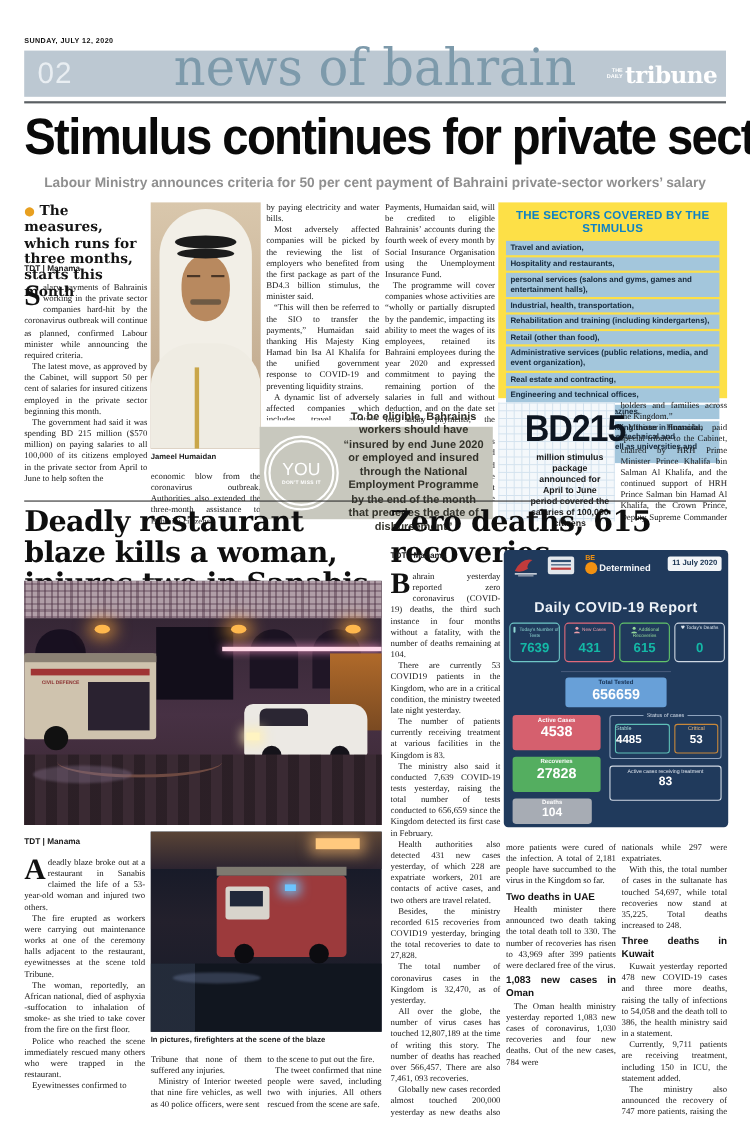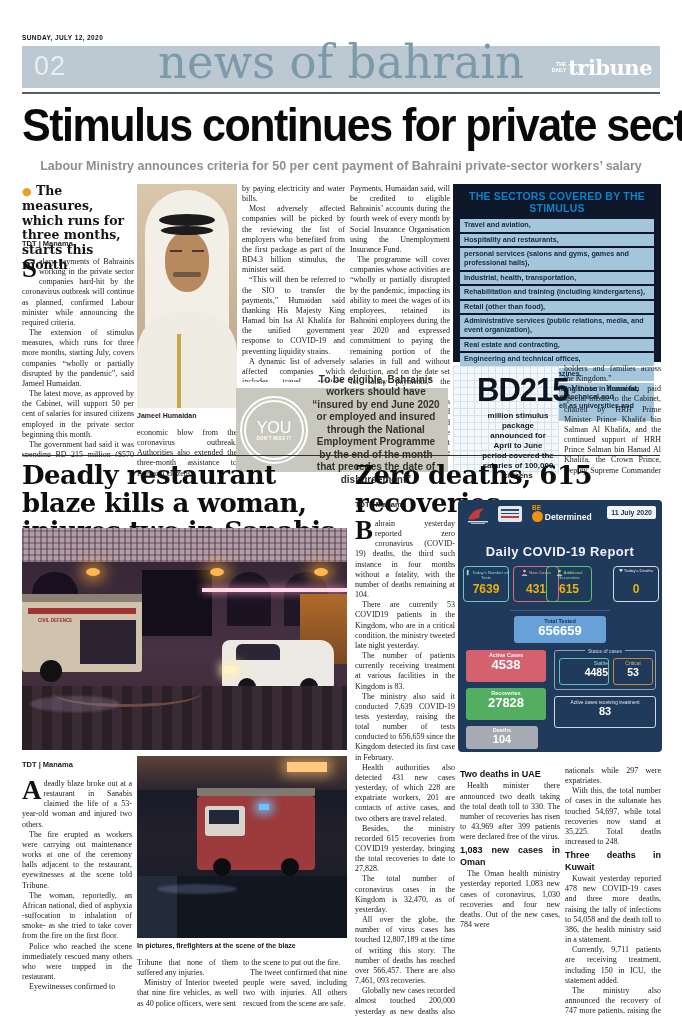--- a/index.html
+++ b/index.html
@@ -26,21 +26,21 @@
   .byline{font-family:"Liberation Sans",sans-serif;font-size:7.5px;font-weight:bold;color:#1a1a1a;}
 
   .col{font-size:8px;line-height:1.27;text-align:justify;overflow:hidden;}
   .col p{margin:0;text-indent:7px;}
   .col p.ni{text-indent:0;}
   .dropcap{float:left;font-size:27px;line-height:22px;font-weight:bold;padding-right:2px;color:#111;}
 
   .caption{font-family:"Liberation Sans",sans-serif;font-size:7px;font-weight:bold;color:#222;line-height:1.15;}
 
   
-  .sectors{background:#0f172a;padding:6px 7px;box-sizing:border-box;}
+  .sectors{background:#fde047;padding:6px 7px;box-sizing:border-box;}
   .sectors h3{margin:0 0 5px;font-family:"Liberation Sans",sans-serif;font-size:10.5px;font-weight:bold;color:#0e82c6;text-align:center;letter-spacing:.2px;}
   .sect-item{background:#a3c6dc;color:#16293b;font-family:"Liberation Sans",sans-serif;font-size:7.2px;font-weight:bold;
              line-height:1.2;padding:2px 4px;margin-bottom:2px;}
 
   
   .bdbox{background:#f4f8fb;background-image:linear-gradient(#d3e2ee 1px,transparent 1px),linear-gradient(90deg,#d3e2ee 1px,transparent 1px);
          background-size:7px 7px;text-align:center;box-sizing:border-box;padding-top:6px;}
   .bdval{font-family:"Liberation Sans",sans-serif;font-weight:bold;font-size:31px;letter-spacing:-1px;color:#0d1520;transform:scaleY(1.1);}
   .bdcap{font-family:Liberation Sans, sans-serif;font-size:8px;font-weight:bold;line-height:1.25;color:#1a1a1a;padding:3px 4px 0;}
 
@@ -54,21 +54,21 @@
 
   .secthead{font-family:"DejaVu Serif",serif;font-weight:bold;font-size:26px;line-height:1.07;color:#0e0e0e;letter-spacing:-.5px;}
 
   .gcchead{font-family:"Liberation Sans",sans-serif;font-weight:bold;font-size:9px;margin:3px 0 1px;text-indent:0;color:#111;}
 
   
   .dash{background:#203a5c;border-radius:4px;overflow:hidden;font-family:"Liberation Sans",sans-serif;}
   .dash .title{position:absolute;left:0;right:0;top:44px;text-align:center;font-size:13px;font-weight:bold;color:#edf2f8;letter-spacing:.4px;}
   .statbox{position:absolute;top:66px;width:46px;height:36px;border-radius:4px;border:1px solid;box-sizing:border-box;text-align:center;}
   .statbox .lbl{font-size:4.3px;line-height:1.15;padding-top:2px;height:13px;overflow:hidden;}
-  .statbox .val{font-size:12px;font-weight:bold;color:#eab308;line-height:1.3;}
+  .statbox .val{font-size:12px;font-weight:bold;color:#14b8a6;line-height:1.3;}
   .fillbox{position:absolute;border-radius:3px;text-align:center;color:#fff;overflow:hidden;}
   .fillbox .lbl{font-size:5.5px;font-weight:bold;padding-top:2px;opacity:.95;}
   .fillbox .val{font-size:13px;font-weight:bold;line-height:1.15;}
   .linebox{position:absolute;border:1px solid #8fa3bd;border-radius:3px;box-sizing:border-box;}
   .datebox{position:absolute;right:6px;top:6px;background:#f2f5f8;color:#16304e;font-size:7px;font-weight:bold;
            padding:3px 4px;border-radius:2px;}
   .picon{display:inline-block;vertical-align:middle;}
 
   
   .ph{overflow:hidden;position:absolute;}
@@ -96,21 +96,20 @@
   <div class="abs subhead" style="left:22px;top:159px;width:638px;">Labour Ministry announces criteria for 50 per cent payment of Bahraini private-sector workers’ salary</div>
 
   <div class="abs deck" style="left:22px;top:184px;width:112px;">
     <span class="dot">●</span>
     <span>The measures, which runs for three months, starts this month</span>
   </div>
   <div class="abs byline" style="left:22px;top:239px;">TDT | Manama</div>
 
   <div class="abs col" style="left:22px;top:257px;width:112px;height:200px;">
     <p class="ni"><span class="dropcap">S</span><span>alary payments of Bahrainis working in the private sector companies hard-hit by the coronavirus outbreak will continue as planned, confirmed Labour minister while announcing the required criteria.</span></p>
-    <p>The extension of stimulus measures, which runs for three more months, starting July, covers companies “wholly or partially disrupted by the pandemic”, said Jameel Humaidan.</p>
     <p>The latest move, as approved by the Cabinet, will support 50 per cent of salaries for insured citizens employed in the private sector beginning this month.</p>
     <p>The government had said it was spending BD 215 million ($570 million) on paying salaries to all 100,000 of its citizens employed in the private sector from April to June to help soften the</p>
   </div>
 
   <div class="ph" style="left:137px;top:184px;width:100px;height:224px;background:linear-gradient(#d9c7ac,#bba388);">
     <div class="abs" style="left:8px;top:6px;width:84px;height:190px;background:#f2efe7;border-radius:42px 42px 8px 8px;"></div>
     <div class="abs" style="left:28px;top:48px;width:44px;height:60px;background:#b8895f;border-radius:45% 45% 48% 48%;"></div>
     <div class="abs" style="left:33px;top:66px;width:12px;height:2px;background:#4a3626;"></div>
     <div class="abs" style="left:55px;top:66px;width:12px;height:2px;background:#4a3626;"></div>
     <div class="abs" style="left:36px;top:88px;width:28px;height:5px;background:#6e5a44;border-radius:2px;"></div>
@@ -136,21 +135,21 @@
     <p class="ni">Payments, Humaidan said, will be credited to eligible Bahrainis’ accounts during the fourth week of every month by Social Insurance Organisation using the Unemployment Insurance Fund.</p>
     <p>The programme will cover companies whose activities are “wholly or partially disrupted by the pandemic, impacting its ability to meet the wages of its employees, retained its Bahraini employees during the year 2020 and expressed commitment to paying the remaining portion of the salaries in full and without deduction, and on the date set for salary payments,” the minister said.</p>
     <p>To be eligible, Bahrainis workers should have “insured by end June 2020 or employed and insured through the National Employment Programme by the end of the month that precedes the date of disbursement”.</p>
 
   </div>
 
   <div class="abs sectors" style="left:453px;top:184px;width:208px;height:178px;">
     <h3>THE SECTORS COVERED BY THE STIMULUS</h3>
     <div class="sect-item">Travel and aviation,</div>
     <div class="sect-item">Hospitality and restaurants,</div>
-    <div class="sect-item">personal services (salons and gyms, games and professional halls),</div>
+    <div class="sect-item">personal services (salons and gyms, games and entertainment halls),</div>
     <div class="sect-item">Industrial, health, transportation,</div>
     <div class="sect-item">Rehabilitation and training (including kindergartens),</div>
     <div class="sect-item">Retail (other than food),</div>
     <div class="sect-item">Administrative services (public relations, media, and event organization),</div>
     <div class="sect-item">Real estate and contracting,</div>
     <div class="sect-item">Engineering and technical offices,</div>
     <div class="sect-item">Local newspapers and magazines,</div>
     <div class="sect-item">Other affected sectors excluding those in financial, telecommunications, science, technical and professional activities, as well as universities and schools.</div>
   </div>
 
@@ -285,21 +284,21 @@
           </svg> <span>Today's Number of Tests</span></div>
       <div class="val">7639</div>
     </div>
     <div class="statbox" style="left:55px;border-color:#e26a7a;">
       <div class="lbl" style="color:#efa0ab;"><svg class="picon" width="7" height="7" viewBox="0 0 10 10">
             <circle cx="5" cy="3" r="2" fill="#efa0ab"></circle>
             <path d="M1 10c0-3.5 8-3.5 8 0z" fill="#efa0ab"></path>
           </svg> <span>New Cases</span></div>
       <div class="val">431</div>
     </div>
-    <div class="statbox" style="left:88px;border-color:#62c46a;">
+    <div class="statbox" style="left:105px;border-color:#62c46a;">
       <div class="lbl" style="color:#95d89a;"><svg class="picon" width="7" height="7" viewBox="0 0 10 10">
             <circle cx="5" cy="3" r="2" fill="#95d89a"></circle>
             <path d="M1 10c0-3.5 8-3.5 8 0z" fill="#95d89a"></path>
           </svg> <span>Additional Recoveries</span></div>
       <div class="val">615</div>
     </div>
     <div class="statbox" style="left:155px;border-color:#cfd8e3;">
       <div class="lbl" style="color:#dde4ed;"><span style="font-family:'DejaVu Sans',sans-serif;">♥</span> <span>Today's Deaths</span></div>
       <div class="val">0</div>
     </div>
@@ -319,37 +318,38 @@
       <div class="lbl">Recoveries</div>
       <div class="val">27828</div>
     </div>
     <div class="fillbox" style="left:8px;top:226px;width:72px;height:23px;background:#a7acb4;">
       <div class="lbl" style="padding-top:1px;">Deaths</div>
       <div class="val" style="font-size:11px;">104</div>
     </div>
 
     <div class="linebox" style="left:96px;top:150px;width:102px;height:40px;">
       <div class="abs" style="left:0;right:0;top:-3px;text-align:center;font-size:5px;color:#cfd9e6;"><span style="background:#203a5c;padding:0 3px;">Status of cases</span></div>
-      <div class="linebox" style="left:4px;top:7px;width:50px;height:27px;border-color:#5fc0b8;text-align:right;">
+      <div class="linebox" style="left:4px;top:7px;width:50px;height:27px;border-color:#5fc0b8;text-align:left;">
         <div style="font-size:5px;color:#a5d8d3;padding-top:1px;">Stable</div>
         <div style="font-size:10.5px;font-weight:bold;color:#fff;">4485</div>
       </div>
       <div class="linebox" style="left:58px;top:7px;width:40px;height:27px;border-color:#c8883a;text-align:center;">
         <div style="font-size:5px;color:#e0b27a;padding-top:1px;">Critical</div>
         <div style="font-size:10.5px;font-weight:bold;color:#fff;">53</div>
       </div>
     </div>
 
     <div class="linebox" style="left:96px;top:196px;width:102px;height:32px;border-color:#cfd8e3;text-align:center;">
       <div style="font-size:4.8px;color:#dde4ed;padding-top:3px;">Active cases receiving treatment</div>
       <div style="font-size:11px;font-weight:bold;color:#fff;">83</div>
     </div>
   </div>
 
   <div class="abs col" style="left:460px;top:766px;width:100px;height:250px;">
+    <p class="ni">more patients were cured of the infection. A total of 2,181 people have succumbed to the virus in the Kingdom so far.</p>
     <h4 class="gcchead">Two deaths in UAE</h4>
     <p>Health minister there announced two death taking the total death toll to 330. The number of recoveries has risen to 43,969 after 399 patients were declared free of the virus.</p>
     <h4 class="gcchead">1,083 new cases in Oman</h4>
     <p>The Oman health ministry yesterday reported 1,083 new cases of coronavirus, 1,030 recoveries and four new deaths. Out of the new cases, 784 were</p>
   </div>
 
   <div class="abs col" style="left:565px;top:766px;width:96px;height:250px;">
     <p class="ni">nationals while 297 were expatriates.</p>
     <p>With this, the total number of cases in the sultanate has touched 54,697, while total recoveries now stand at 35,225. Total deaths increased to 248.</p>
     <h4 class="gcchead">Three deaths in Kuwait</h4>

